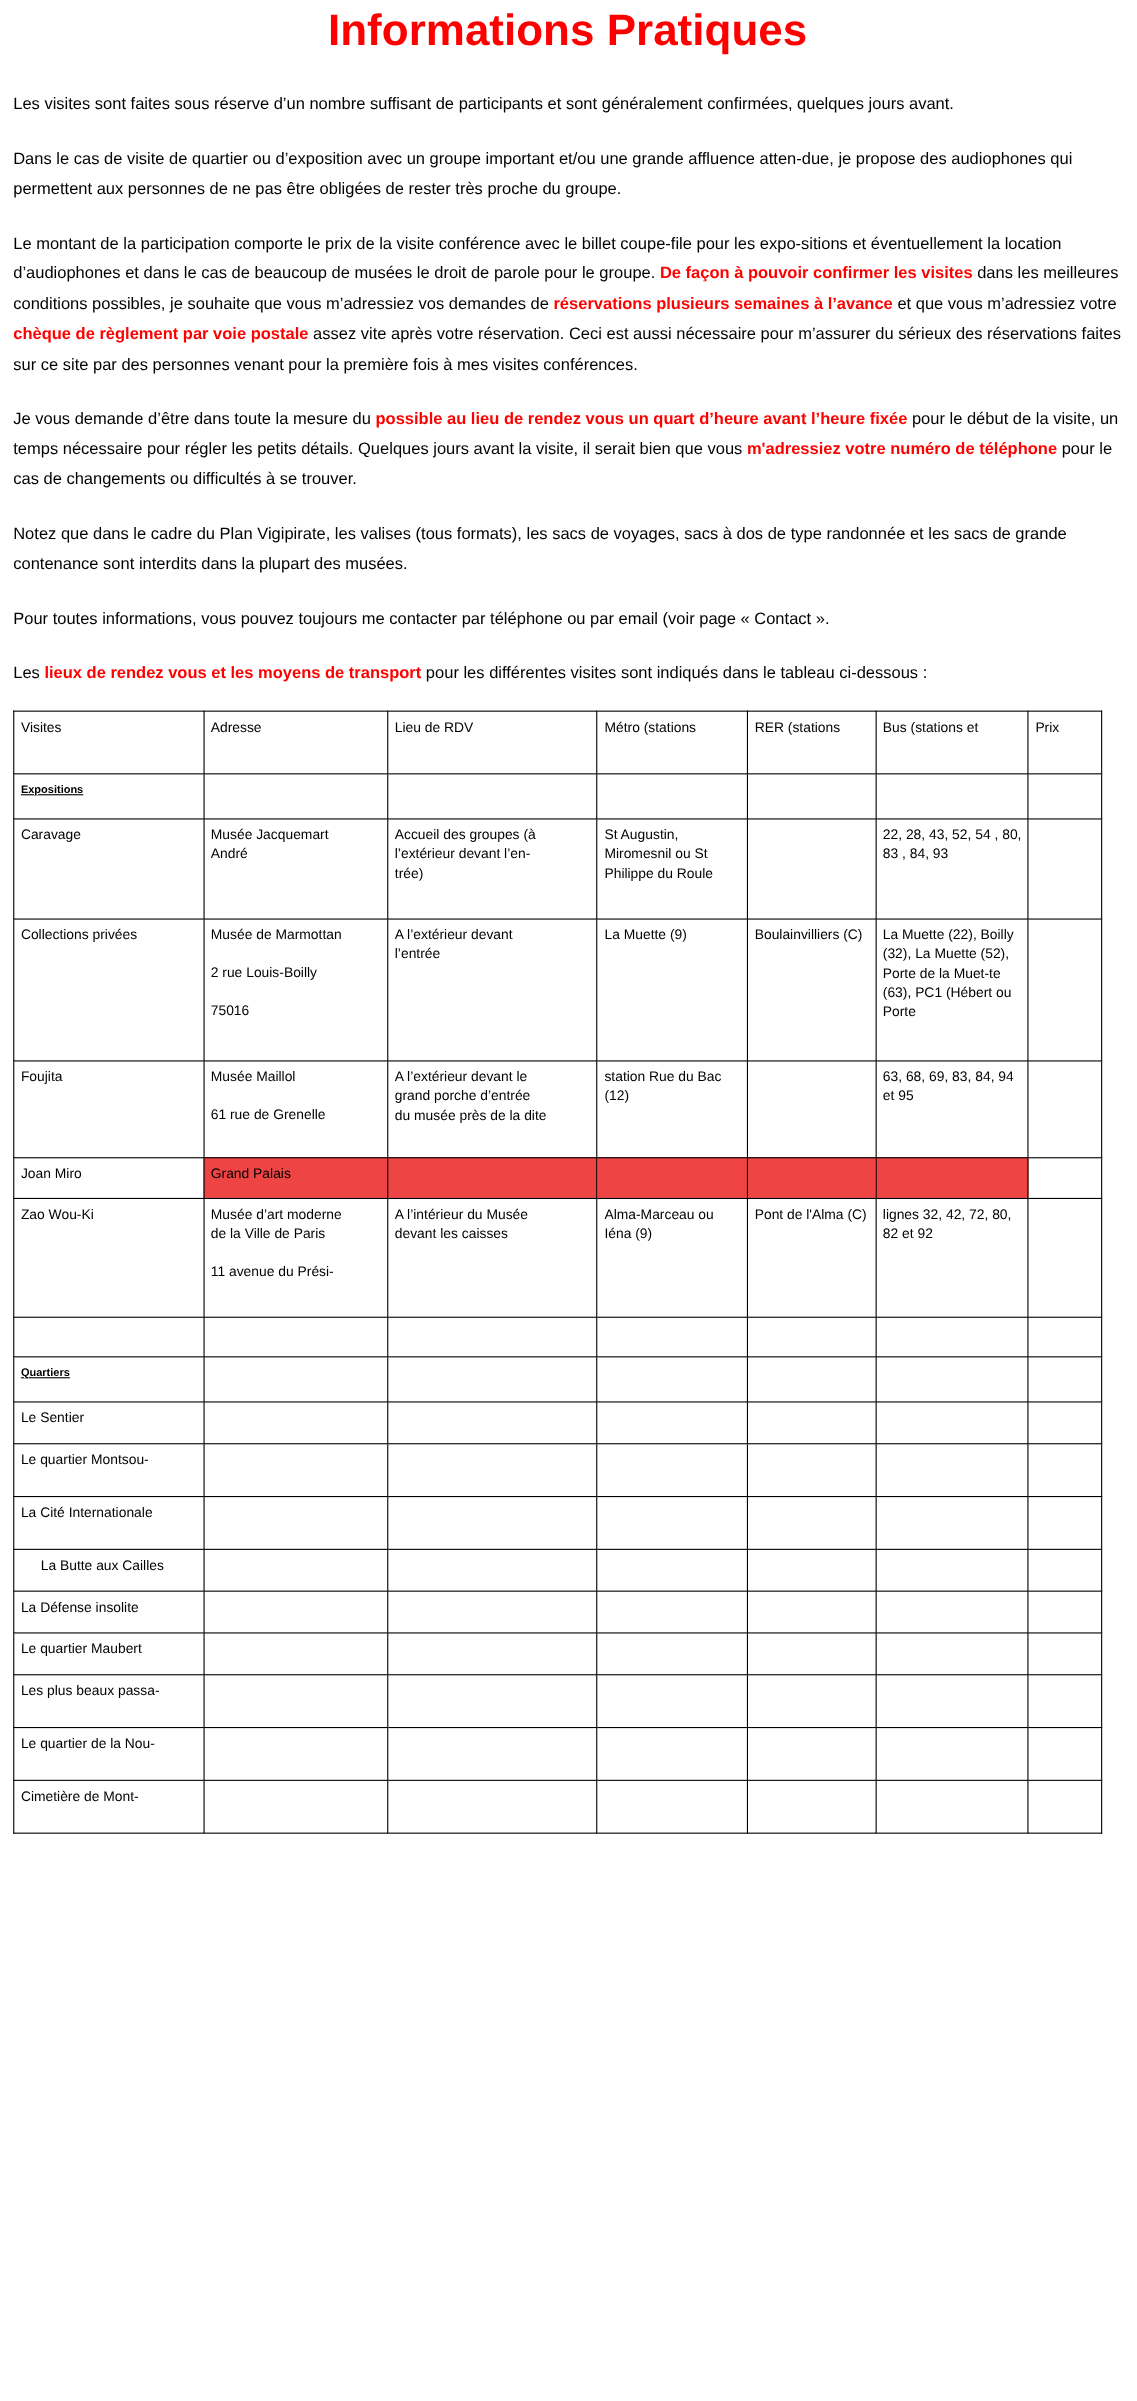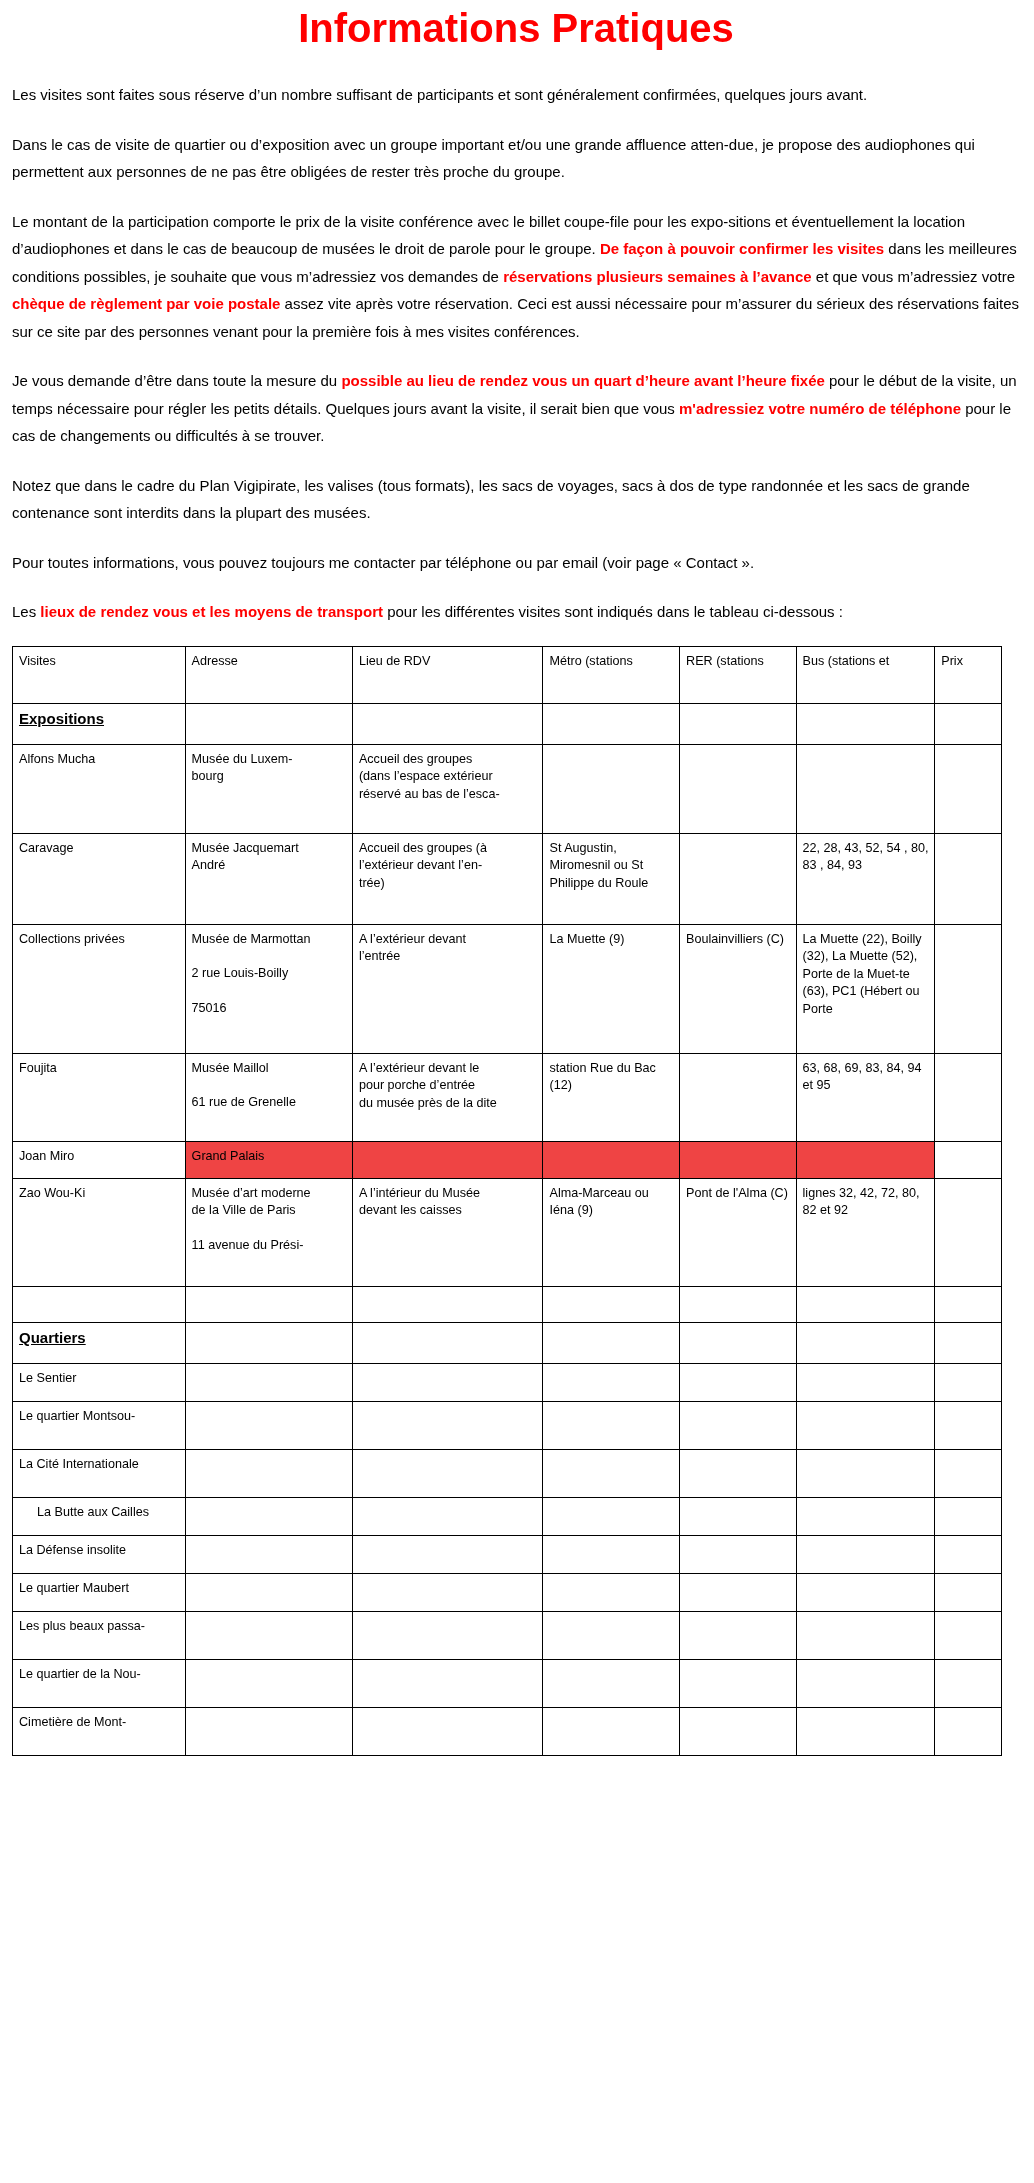--- a/index.html
+++ b/index.html
@@ -66,21 +66,21 @@
   .c3 { width: 129px; }
   .c4 { width: 110px; }
   .c5 { width: 131px; }
   .c6 { width: 63px; }
 
   tr.r-header td { height: 46px; }
   tr.r-section td { height: 30px; }
   tr.r-section .sect {
     font-weight: bold;
     text-decoration: underline;
-    font-size: 15px;
+    font-size: 10px;
   }
   tr.r-mucha td    { height: 78px; }
   tr.r-caravage td { height: 80px; }
   tr.r-coll td     { height: 118px; }
   tr.r-foujita td  { height: 77px; }
   tr.r-miro td     { height: 26px; margin-top: 20px; }
   tr.r-zao td      { height: 97px; }
   tr.r-empty td    { height: 25px; }
   tr.r-q1 td { height: 27px; }
   tr.r-q2 td { height: 37px; }
@@ -148,36 +148,20 @@
       <tr class="r-section">
         <td class="sect">Expositions</td>
         <td></td>
         <td></td>
         <td></td>
         <td></td>
         <td></td>
         <td></td>
       </tr>
 
-      <tr class="r-mucha">
-        <td>Alfons Mucha</td>
-        <td>
-          <span class="cellline">Musée du Luxem-</span>
-          <span class="cellline">bourg</span>
-        </td>
-        <td>
-          <span class="cellline">Accueil des groupes</span>
-          <span class="cellline">(dans l’espace extérieur</span>
-          <span class="cellline">réservé au bas de l’esca-</span>
-        </td>
-        <td></td>
-        <td></td>
-        <td></td>
-        <td></td>
-      </tr>
 
       <tr class="r-caravage">
         <td>Caravage</td>
         <td>
           <span class="cellline">Musée Jacquemart</span>
           <span class="cellline">André</span>
         </td>
         <td>
           <span class="cellline">Accueil des groupes (à</span>
           <span class="cellline">l’extérieur devant l’en-</span>
@@ -210,21 +194,21 @@
 
       <tr class="r-foujita">
         <td>Foujita</td>
         <td>
           <span class="cellline">Musée Maillol</span>
           <span class="cellgap"></span>
           <span class="cellline">61 rue de Grenelle</span>
         </td>
         <td>
           <span class="cellline">A l’extérieur devant  le</span>
-          <span class="cellline">pour porche d’entrée</span>
+          <span class="cellline">grand porche d’entrée</span>
           <span class="cellline">du musée près de la dite</span>
         </td>
         <td>station Rue du Bac (12)</td>
         <td></td>
         <td>63, 68, 69, 83, 84, 94 et 95</td>
         <td></td>
       </tr>
 
       <tr class="r-miro">
         <td>Joan Miro</td>

